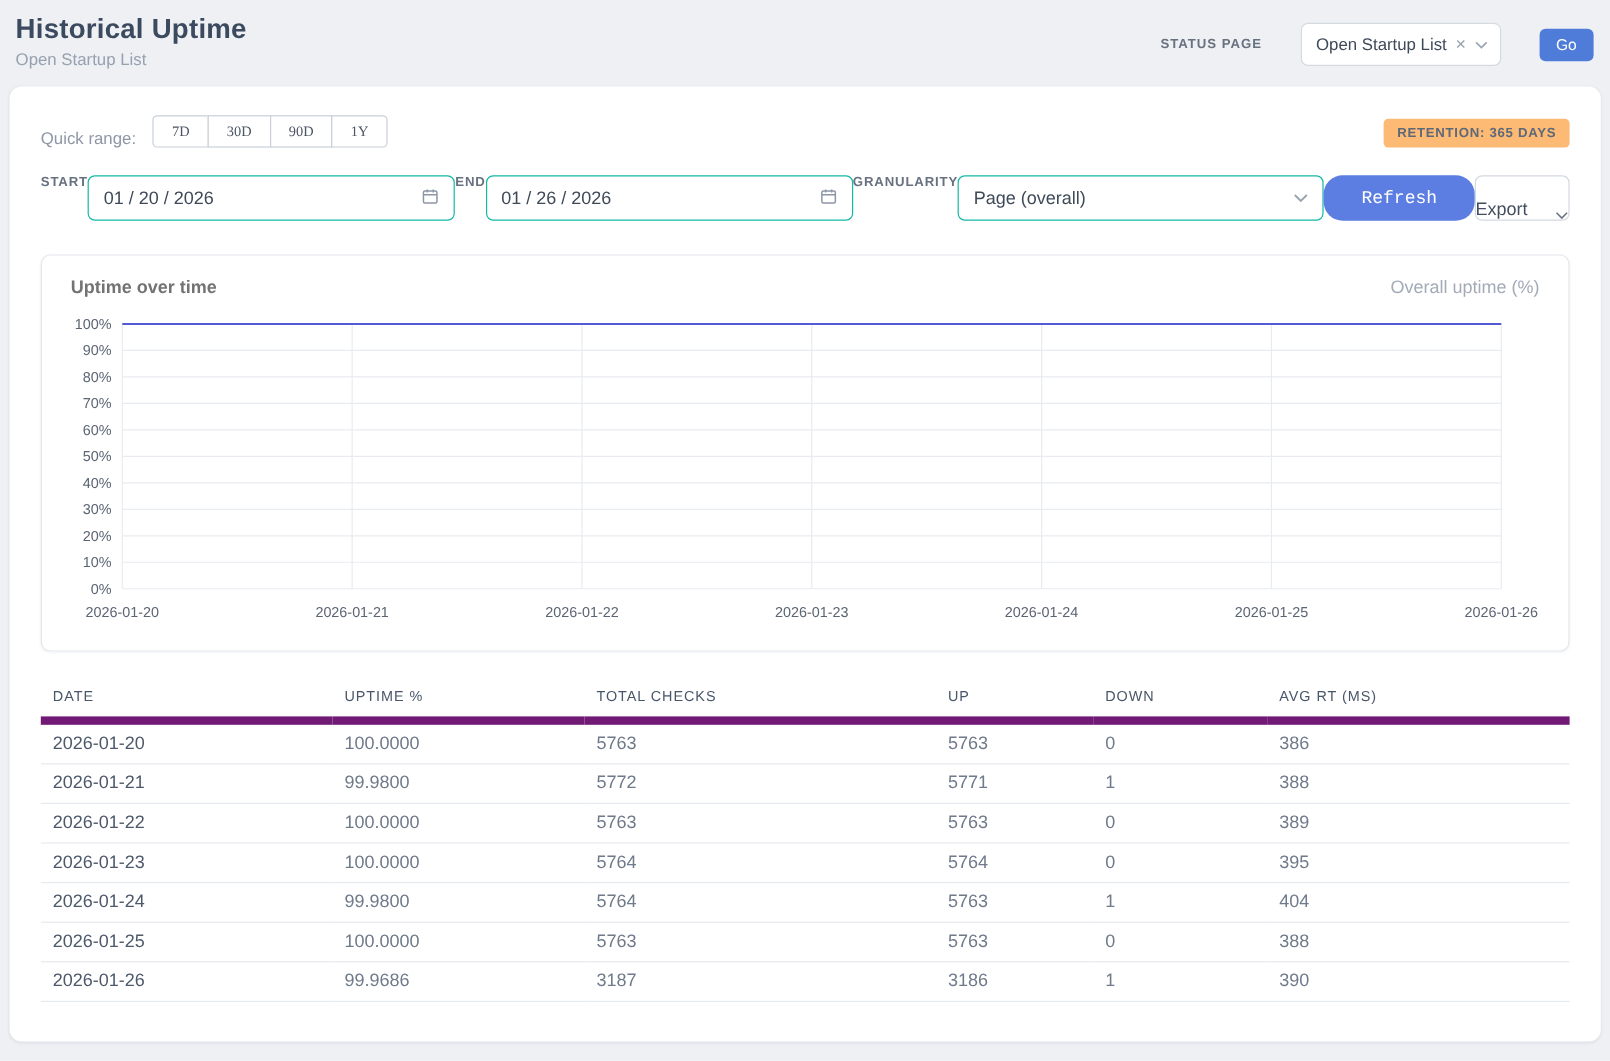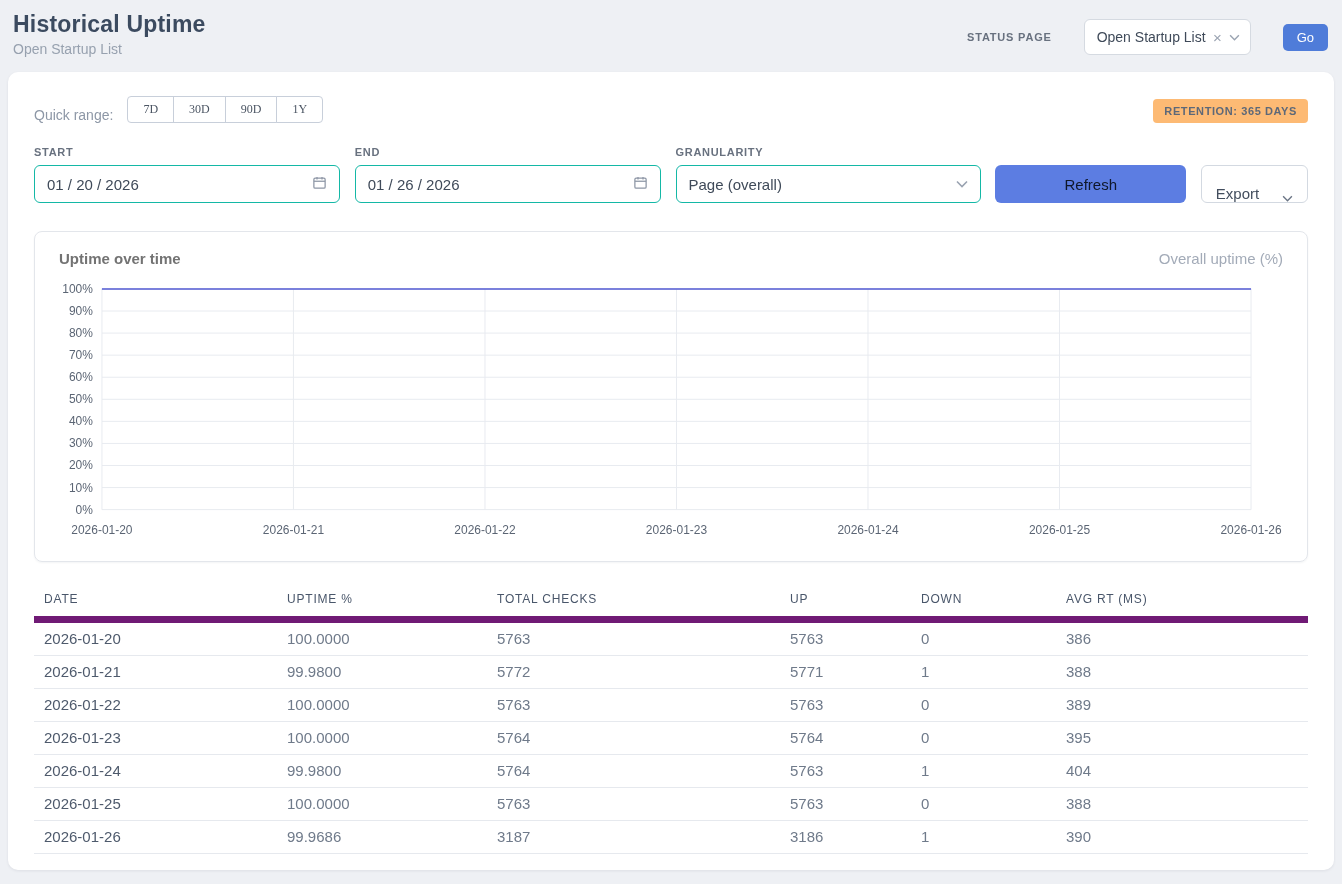--- a/index.html
+++ b/index.html
@@ -23,25 +23,25 @@
 
   .row1{display:flex;align-items:flex-end;margin-bottom:23px}
   .qr-label{font-size:14px;color:#8d97a6;margin-right:14px}
   .qr-group{display:flex}
   .qr-btn{background:#fff;border:1px solid #c8cfda;color:#4b5563;font-size:12px;padding:5px 15px;margin-left:-1px;cursor:pointer;font-family:Liberation Serif, serif}
   .qr-btn:first-child{border-radius:4px 0 0 4px;margin-left:0}
   .qr-btn:last-child{border-radius:0 4px 4px 0}
   .retention{margin-left:auto;background:#fdba74;color:#5d6878;font-size:11px;font-weight:700;letter-spacing:.6px;padding:6px 11px;border-radius:4px}
 
   .form-row{display:flex;justify-content:space-between;align-items:flex-end;margin-bottom:28px}
-  .field{display:flex;flex-direction:column}
+  .field{display:flex;flex-direction:row}
   .field label{font-size:11px;font-weight:700;letter-spacing:.7px;color:#68717f;margin-bottom:7px}
   .input{display:flex;align-items:center;justify-content:space-between;height:38px;border:1px solid #14b8a6;border-radius:6px;padding:0 12px;font-size:15px;color:#3f4a59;background:#fff;cursor:pointer}
   .w306{width:306px}.w305{width:305px}
-  .refresh-btn{width:191px;height:38px;background:#5c7de2;color:#0f172a;border:none;border-radius:6px;font-size:15px;cursor:pointer;font-family:Liberation Sans, sans-serif}
+  .refresh-btn{width:191px;height:38px;background:#5c7de2;color:#ffffff;border:none;border-radius:16px;font-size:15px;cursor:pointer;font-family:Liberation Mono, monospace}
   .export-btn{width:107px;height:38px;background:#fff;border:1px solid #d3d9e1;border-radius:6px;font-size:15px;color:#434e5e;display:flex;align-items:flex-end;justify-content:center;gap:23px;cursor:pointer;font-family:inherit}
 
   
   .chart-card{border:1px solid #e3e6eb;border-radius:8px;box-shadow:0 1px 2px rgba(20,30,50,.05);margin-bottom:24px;padding-bottom:4px}
   .chart-head{display:flex;justify-content:space-between;align-items:center;padding:18px 24px 10px}
   .chart-title{font-size:15px;font-weight:700;color:#737373}
   .chart-legend{font-size:15px;color:#a3abb8}
   .chart-svg{display:block;width:100%;height:auto}
   svg text{font-family:"Liberation Sans",sans-serif}
 

